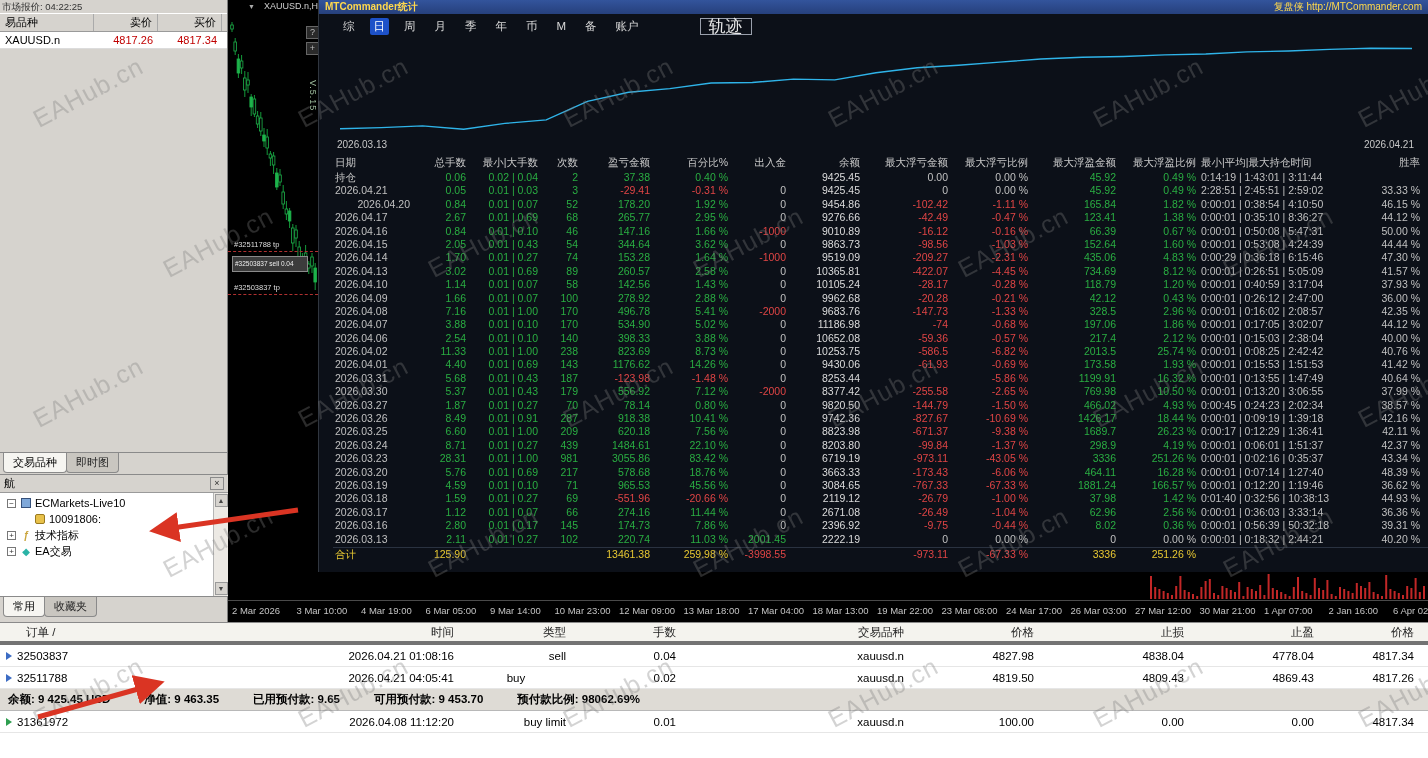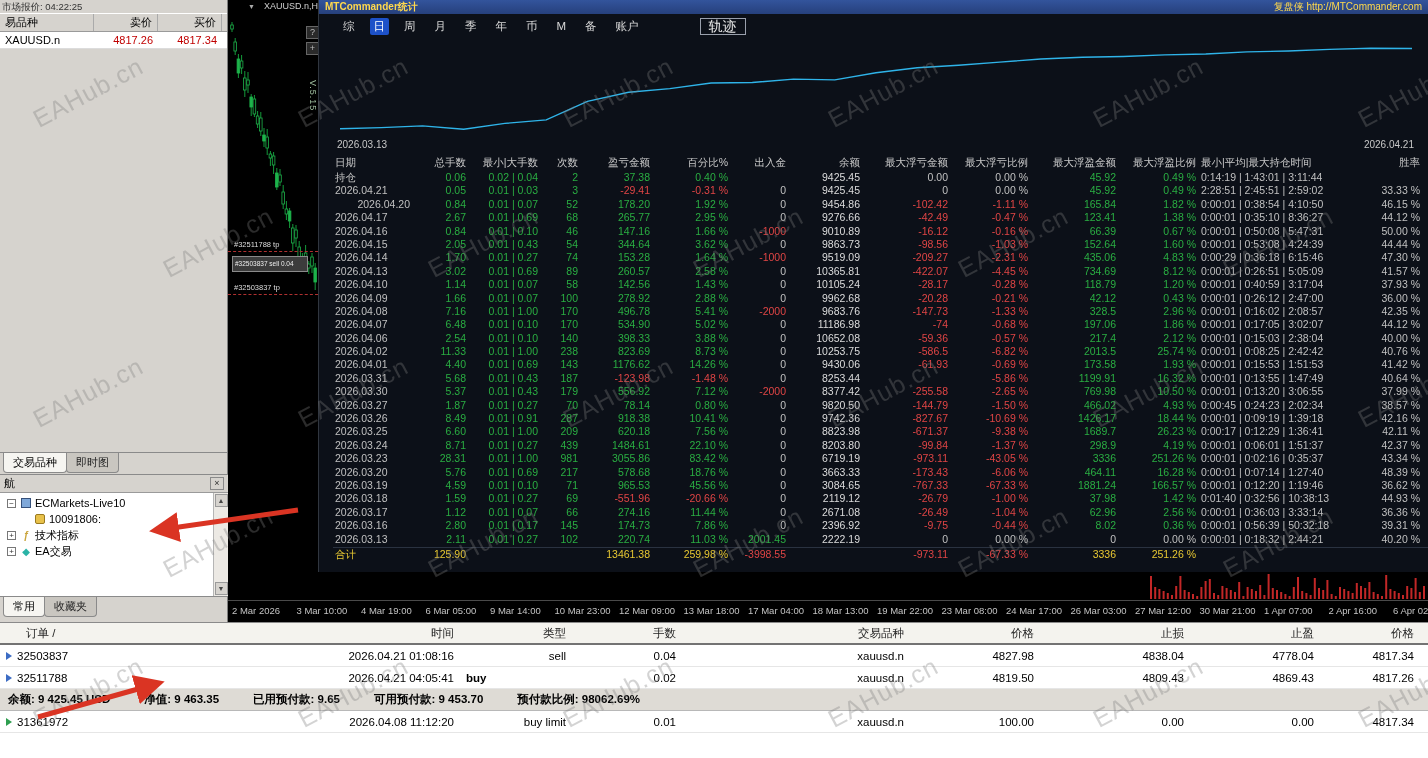--- a/index.html
+++ b/index.html
@@ -49,37 +49,37 @@
   #time-axis{position:absolute;left:0;top:600px;width:1200px;height:20px;border-top:1px solid #4a4a4a;color:#c4c4c4;font-size:9.5px}
   #time-axis span{position:absolute;top:4px;white-space:nowrap}
 
   
   #stats{position:absolute;left:318px;top:0;width:1110px;height:572px;background:#0c1018;z-index:3;border-left:1px solid #30363f}
   .s-titlebar{height:14px;background:linear-gradient(#33549c,#26407c);display:flex;justify-content:space-between;align-items:center;padding:0 6px;font-size:10px;color:#ffd94d}
   .s-title{font-weight:bold}
   .s-menubar{height:24px;display:flex;align-items:center;font-size:11.5px;color:#d8d8d8;padding-left:20px}
   .s-menu-item{margin-right:11px;padding:1px 4px;cursor:default}
   .s-menu-item.active{background:#1d51c8;color:#fff;border-radius:2px}
-  .s-track{margin-left:46px;border:1px solid #9aa0ac;padding:0 8px;height:17px;line-height:15px;font-size:14px;color:#e8e8e8}
+  .s-track{margin-left:46px;border:1px solid #9aa0ac;padding:0 8px;height:17px;line-height:15px;font-size:17px;color:#e8e8e8}
   .s-curve{position:relative;height:110px;margin:2px 14px 0 18px}
   .s-curve svg{position:absolute;left:0;top:2px}
   .curve-label{position:absolute;bottom:0;font-size:10px;color:#c8c8c8}
   #curve-start{left:0}
   #curve-end{right:0}
   #stats-table{margin:4px 0 0 14px;font-size:10.5px}
   .st-row{display:flex;height:13.4px;line-height:13.4px;white-space:nowrap}
   .st-head{height:16px;line-height:16px;color:#c8c8c8;margin-bottom:1px}
   .st-total{margin-top:1px;border-top:1px solid #2a3240}
   .st-cell{flex:none;text-align:right;padding-right:3px;overflow:hidden}
   .st-cell.l{text-align:left;padding-left:2px}
 
   
   #terminal{position:absolute;left:0;top:622px;width:1428px;height:136px;background:#fff;z-index:2;border-top:1px solid #8a8a8a;color:#000}
   .t-row{display:flex;height:22px;align-items:center;border-bottom:1px solid #e6e6e6;font-size:11.5px;background:#fff}
-  .t-head{background:#f4f3ee;border-bottom:2px solid #737373;color:#222}
+  .t-head{background:#f4f3ee;border-bottom:4px solid #737373;color:#222}
   .t-cell{flex:none;padding:0 6px;white-space:nowrap;overflow:hidden}
   .balance-row{display:flex;height:22px;align-items:center;background:#dedbd5;border-bottom:1px solid #b8b8b8;font-size:11.5px;font-weight:bold;gap:34px;padding-left:8px}
   .tri{width:0;height:0;border-left:6px solid #3c6cc4;border-top:4px solid transparent;border-bottom:4px solid transparent;margin-right:5px;display:inline-block}
 
   
   #watermarks{position:absolute;inset:0;z-index:6;pointer-events:none}
   .wm{position:absolute;font-size:25px;color:rgba(125,125,125,0.34);transform:rotate(-28deg);letter-spacing:1px;white-space:nowrap}
   #arrows{position:absolute;inset:0;z-index:8;pointer-events:none}
 </style>
 </head>
@@ -237,21 +237,21 @@
         <span style="left: 455.5px;">13 Mar 18:00</span>
         <span style="left: 520px;">17 Mar 04:00</span>
         <span style="left: 584.5px;">18 Mar 13:00</span>
         <span style="left: 649px;">19 Mar 22:00</span>
         <span style="left: 713.5px;">23 Mar 08:00</span>
         <span style="left: 778px;">24 Mar 17:00</span>
         <span style="left: 842.5px;">26 Mar 03:00</span>
         <span style="left: 907px;">27 Mar 12:00</span>
         <span style="left: 971.5px;">30 Mar 21:00</span>
         <span style="left: 1036px;">1 Apr 07:00</span>
-        <span style="left: 1100.5px;">2 Apr 16:00</span>
+        <span style="left: 1100.5px;">2 Jan 16:00</span>
         <span style="left: 1165px;">6 Apr 02:00</span>
       </div>
   </div>
 
   <div id="stats">
     <div class="s-titlebar">
       <span class="s-title">MTCommander统计</span>
       <span>复盘侠 http://MTCommander.com</span>
     </div>
     <div class="s-menubar" id="stats-menu">
@@ -462,21 +462,21 @@
           <span class="st-cell" style="width: 74px; color: rgb(220, 220, 220);">9683.76</span>
           <span class="st-cell" style="width: 88px; color: rgb(224, 69, 69);">-147.73</span>
           <span class="st-cell" style="width: 80px; color: rgb(224, 69, 69);">-1.33 %</span>
           <span class="st-cell" style="width: 88px; color: rgb(42, 174, 66);">328.5</span>
           <span class="st-cell" style="width: 80px; color: rgb(42, 174, 66);">2.96 %</span>
           <span class="st-cell l" style="width: 152px; color: rgb(192, 192, 192);">0:00:01 | 0:16:02 | 2:08:57</span>
           <span class="st-cell" style="width: 72px; color: rgb(192, 192, 192);">42.35 %</span>
         </div>
         <div class="st-row ">
           <span class="st-cell l" style="width: 80px; color: rgb(192, 192, 192);">2026.04.07</span>
-          <span class="st-cell" style="width: 56px; color: rgb(42, 174, 66);">6.48</span>
+          <span class="st-cell" style="width: 56px; color: rgb(42, 174, 66);">3.88</span>
           <span class="st-cell" style="width: 72px; color: rgb(42, 174, 66);">0.01 | 0.10</span>
           <span class="st-cell" style="width: 40px; color: rgb(42, 174, 66);">170</span>
           <span class="st-cell" style="width: 72px; color: rgb(42, 174, 66);">534.90</span>
           <span class="st-cell" style="width: 78px; color: rgb(42, 174, 66);">5.02 %</span>
           <span class="st-cell" style="width: 58px; color: rgb(192, 192, 192);">0</span>
           <span class="st-cell" style="width: 74px; color: rgb(220, 220, 220);">11186.98</span>
           <span class="st-cell" style="width: 88px; color: rgb(224, 69, 69);">-74</span>
           <span class="st-cell" style="width: 80px; color: rgb(224, 69, 69);">-0.68 %</span>
           <span class="st-cell" style="width: 88px; color: rgb(42, 174, 66);">197.06</span>
           <span class="st-cell" style="width: 80px; color: rgb(42, 174, 66);">1.86 %</span>
@@ -835,21 +835,21 @@
           <span class="t-cell" style="width: 110px; text-align: right;">0.04</span>
           <span class="t-cell" style="width: 228px; text-align: right;">xauusd.n</span>
           <span class="t-cell" style="width: 130px; text-align: right;">4827.98</span>
           <span class="t-cell" style="width: 150px; text-align: right;">4838.04</span>
           <span class="t-cell" style="width: 130px; text-align: right;">4778.04</span>
           <span class="t-cell" style="width: 100px; text-align: right;">4817.34</span>
         </div>
         <div class="t-row">
           <span class="t-cell" style="width: 170px; text-align: left;"><span class="tri"></span><span>32511788</span></span>
           <span class="t-cell" style="width: 290px; text-align: right;">2026.04.21 04:05:41</span>
-          <span class="t-cell" style="width: 112px; text-align: left; font-weight: bold;">buy</span>
+          <span class="t-cell" style="width: 112px; text-align: center;">buy</span>
           <span class="t-cell" style="width: 110px; text-align: right;">0.02</span>
           <span class="t-cell" style="width: 228px; text-align: right;">xauusd.n</span>
           <span class="t-cell" style="width: 130px; text-align: right;">4819.50</span>
           <span class="t-cell" style="width: 150px; text-align: right;">4809.43</span>
           <span class="t-cell" style="width: 130px; text-align: right;">4869.43</span>
           <span class="t-cell" style="width: 100px; text-align: right;">4817.26</span>
         </div>
         <div class="balance-row">
           <span>余额: 9 425.45 USD</span>
           <span>净值: 9 463.35</span>

